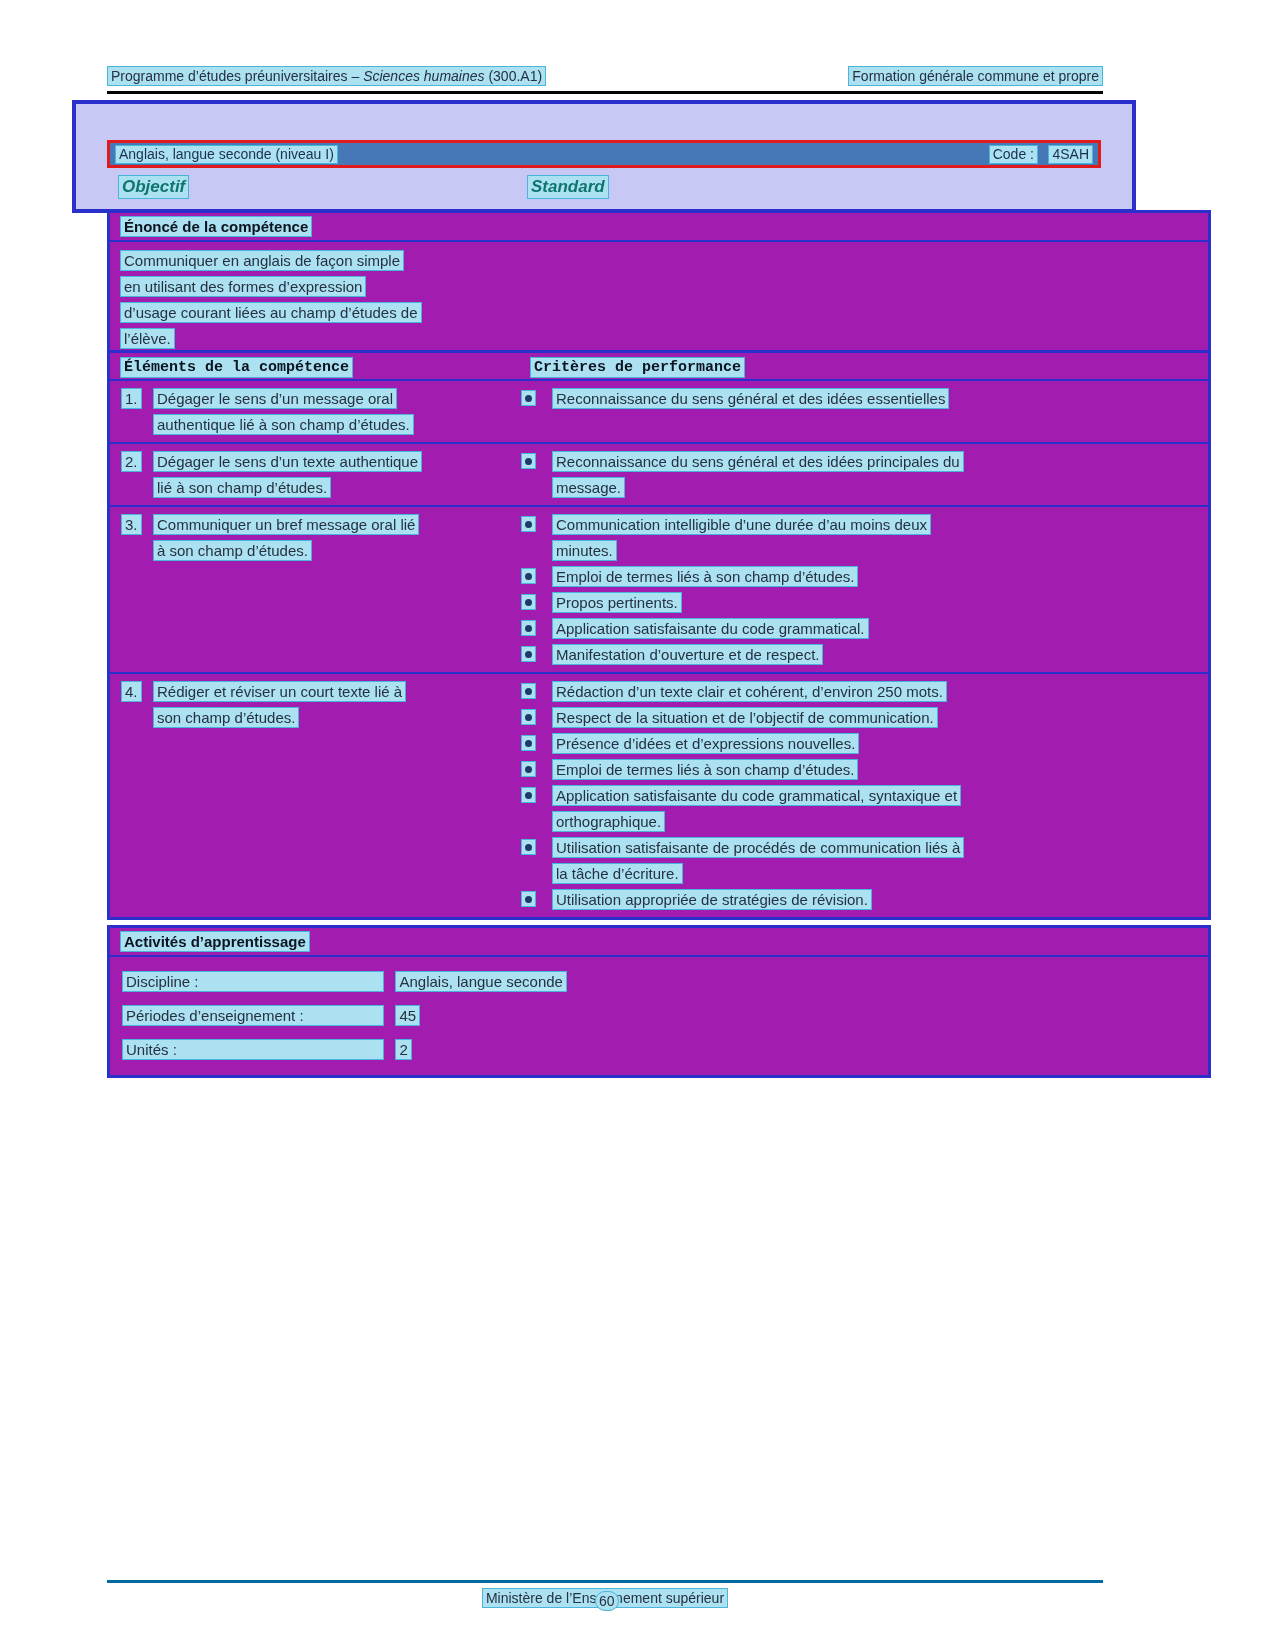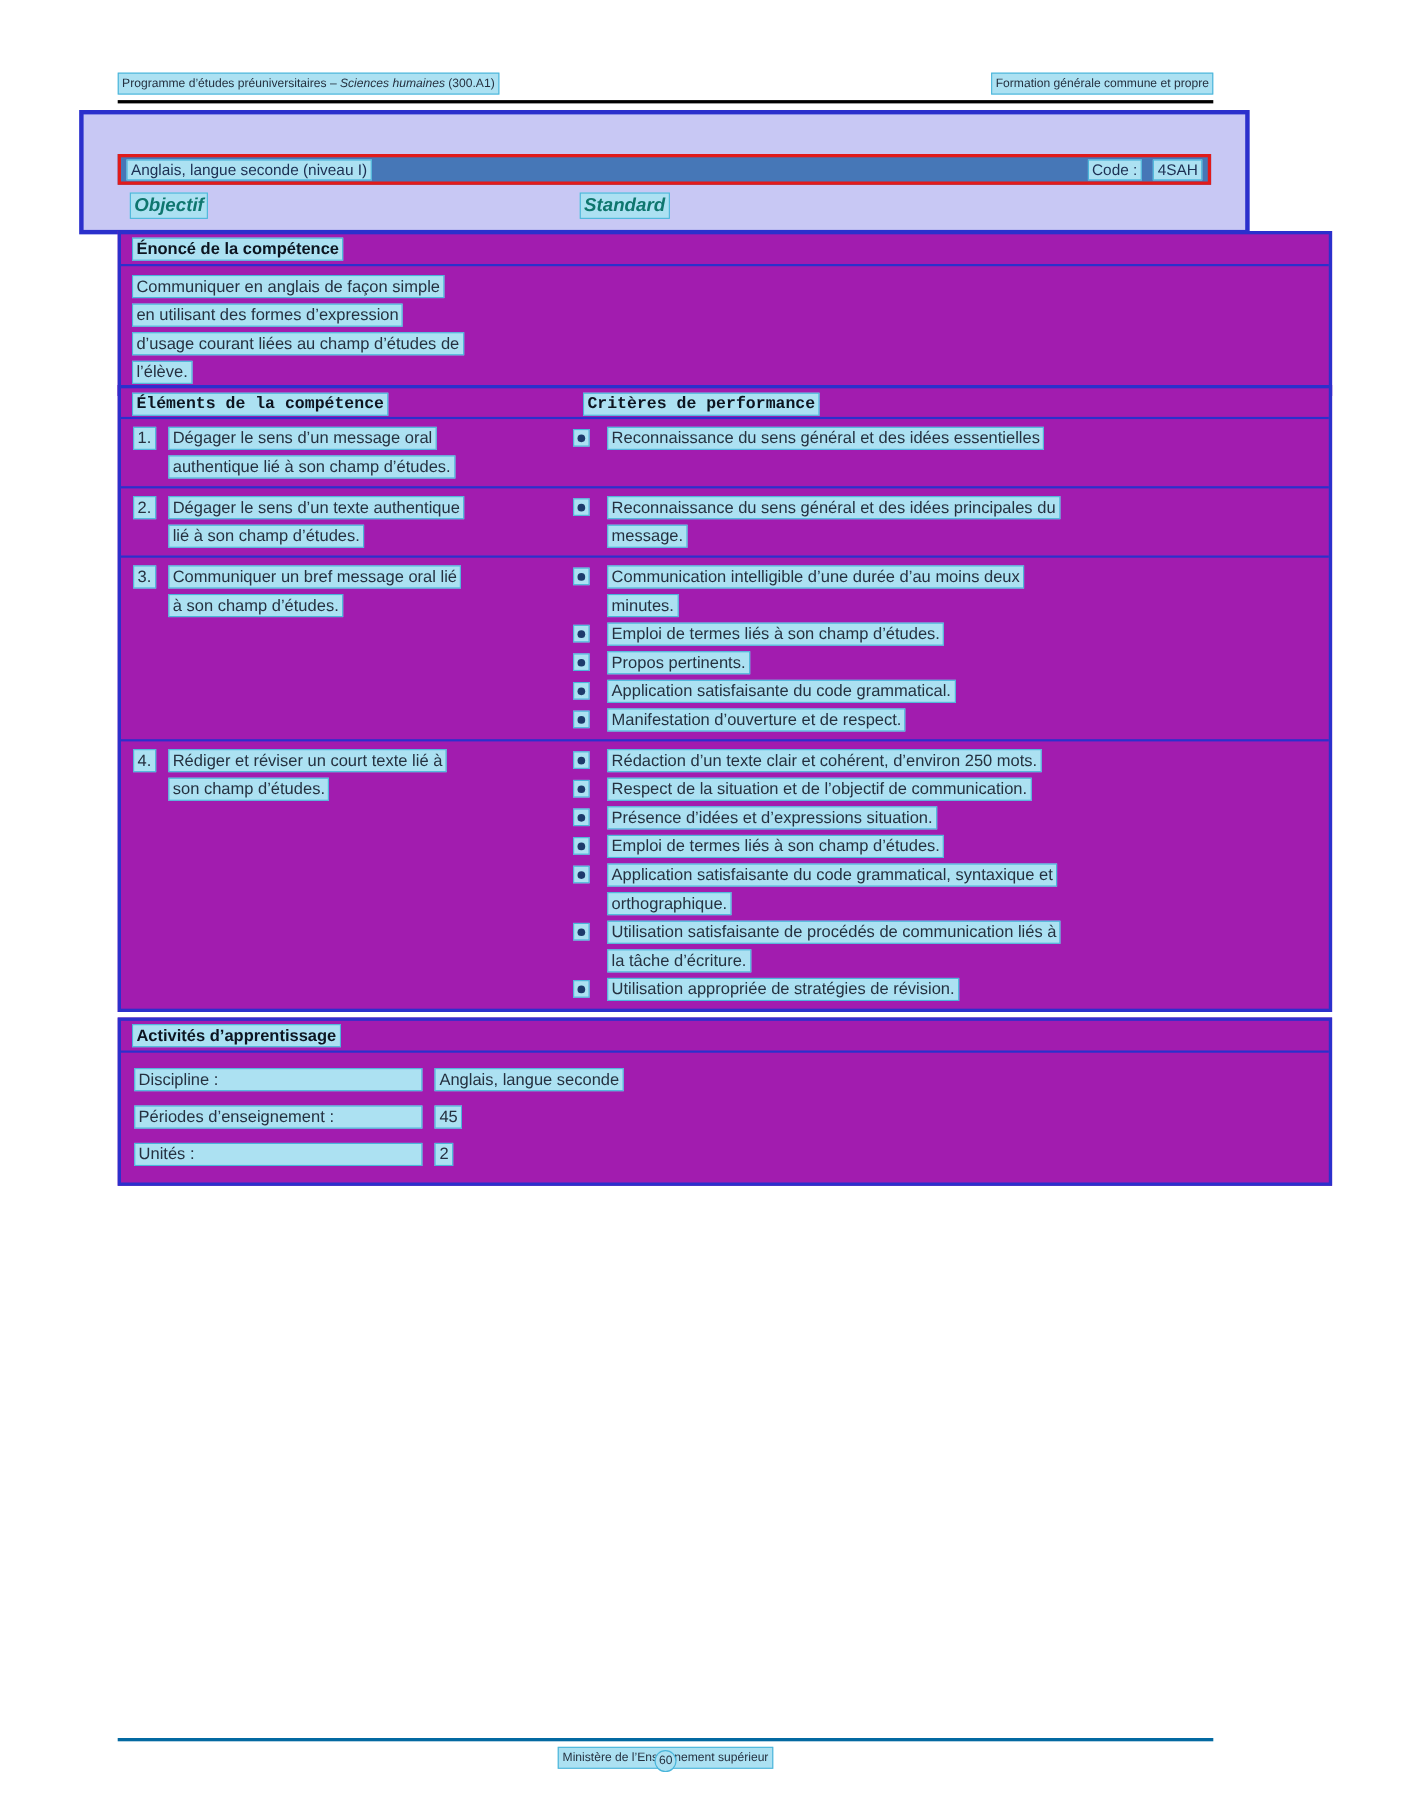--- a/index.html
+++ b/index.html
@@ -3,21 +3,21 @@
 <meta charset="utf-8">
 <style>
   * { box-sizing: border-box; }
   body { margin:0; background:#ffffff; }
   .page { position:relative; width:1275px; height:1651px; background:#ffffff;
           font-family:"Liberation Sans", sans-serif; overflow:hidden; }
 
   
   .hl { display:inline-block; background:#ace1f2; border:1px solid #4ab5da;
         padding:0 3px; color:#253140; font-size:15px; line-height:19px; vertical-align:top; }
-  .small { font-size:11px; line-height:18px; }
+  .small { font-size:14px; line-height:18px; }
   .bold { font-weight:bold; color:#0c1420; }
   .it { font-style:italic; }
 
   .doc-header { position:absolute; top:66px; left:107px; width:996px;
                 display:flex; justify-content:space-between; align-items:flex-end;
                 border-bottom:3px solid #000; padding-bottom:5px; }
 
   .top-box { position:absolute; top:100px; left:72px; width:1064px;
              background:#c8c8f4; border:4px solid #2b30cc; padding:36px 31px 8px 31px; }
   .title-bar { height:28px; background:#4677b7; border:3px solid #e11b1b;
@@ -221,21 +221,21 @@
             </span>
           <div class="b-lines">
             <div class="tline"><span class="hl">Respect de la situation et de l’objectif de communication.</span></div>
           </div>
         </div>
         <div class="bullet-item">
           <span class="hl dotbox">
               <span class="dot"></span>
             </span>
           <div class="b-lines">
-            <div class="tline"><span class="hl">Présence d’idées et d’expressions situation.</span></div>
+            <div class="tline"><span class="hl">Présence d’idées et d’expressions nouvelles.</span></div>
           </div>
         </div>
         <div class="bullet-item">
           <span class="hl dotbox">
               <span class="dot"></span>
             </span>
           <div class="b-lines">
             <div class="tline"><span class="hl">Emploi de termes liés à son champ d’études.</span></div>
           </div>
         </div>

